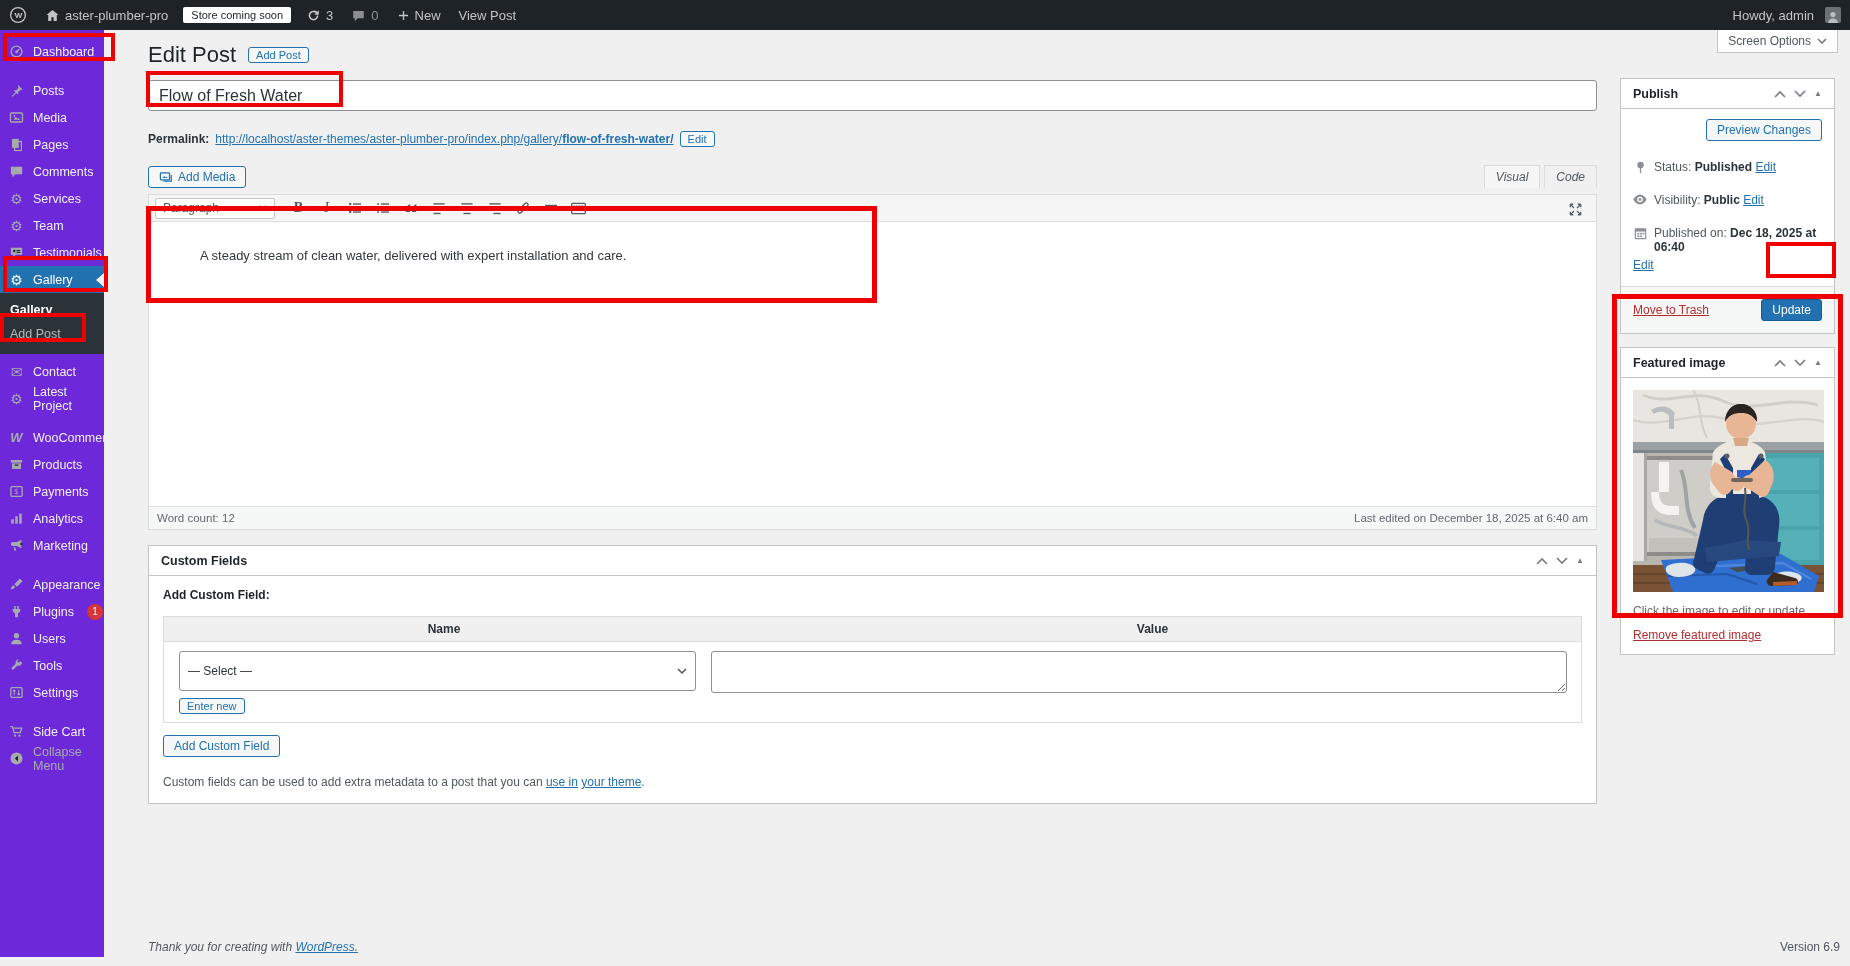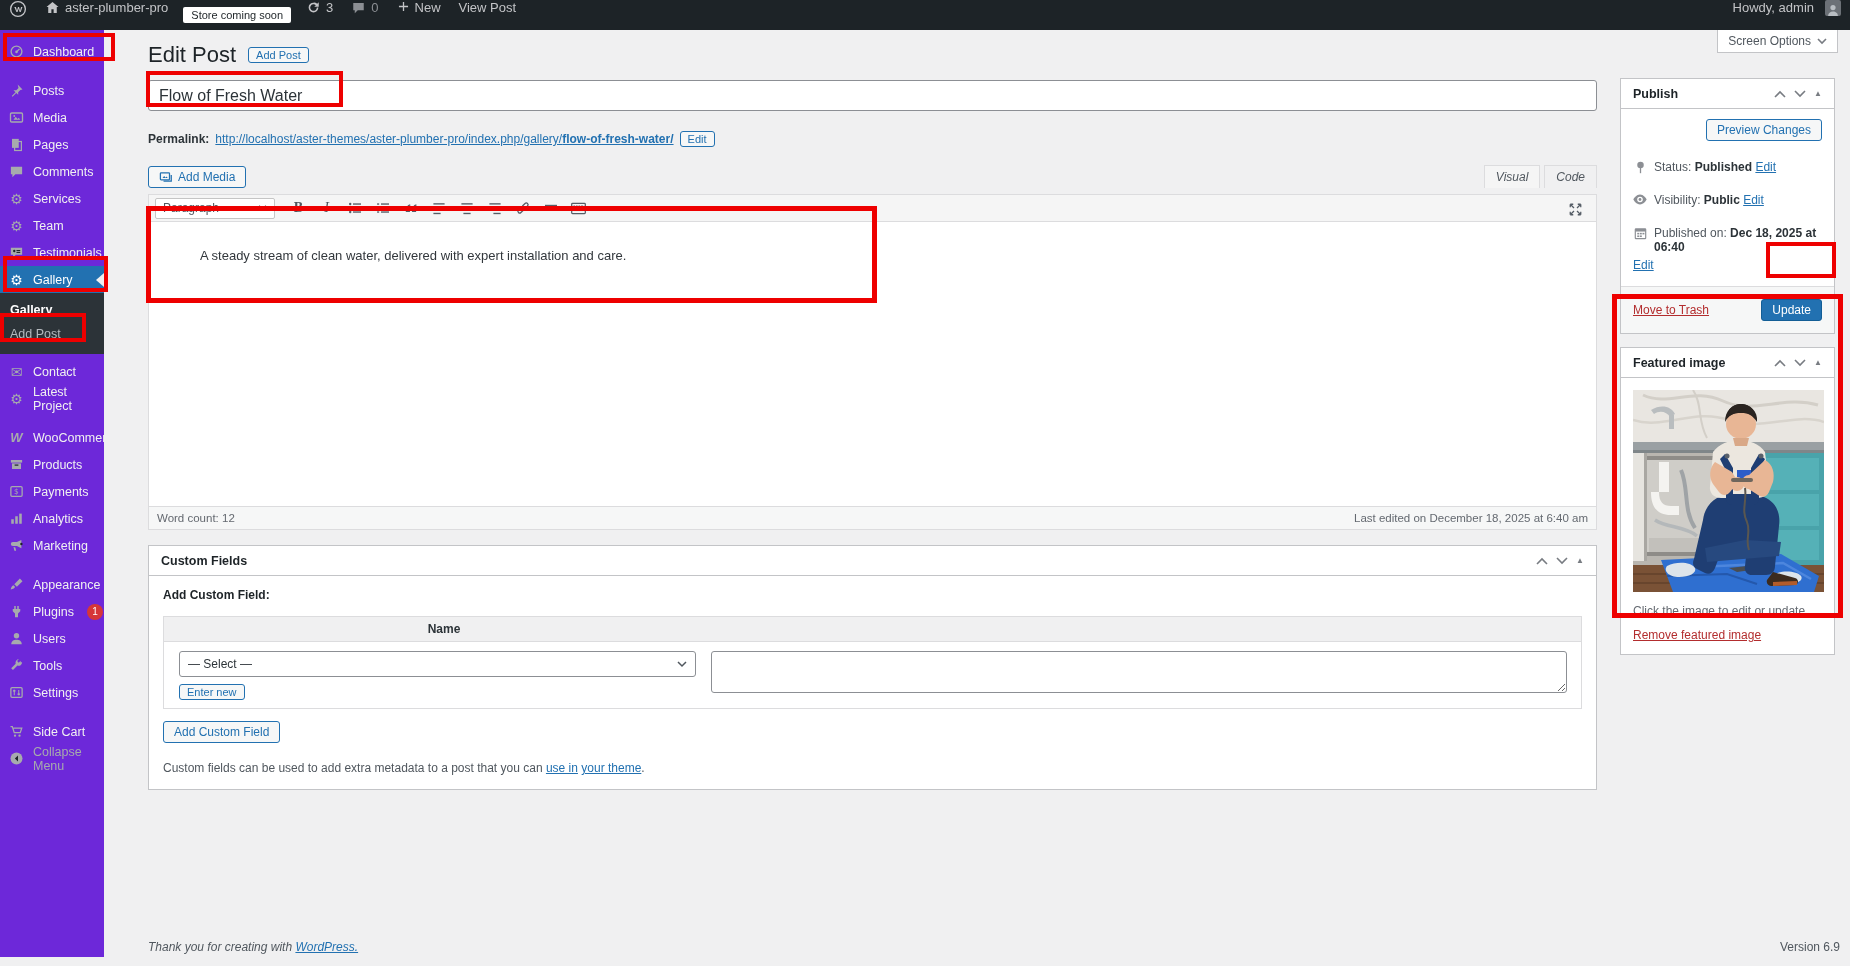--- a/index.html
+++ b/index.html
@@ -12,21 +12,21 @@
   }
   a { color:#2271b1; text-decoration:underline; cursor:pointer; }
   svg { display:block; }
 
   
   #adminbar {
     position:absolute; left:0; top:0; width:1850px; height:30px;
     background:#1d2327; color:#c3c4c7; display:flex; align-items:center;
     font-size:13px; z-index:30;
   }
-  .ab-item { display:flex; gap:5px; padding:0 9px; height:30px; cursor:pointer; white-space:nowrap; }
+  .ab-item { display:flex; align-items:center; gap:5px; padding:0 9px; height:30px; cursor:pointer; white-space:nowrap; }
   .ab-badge { background:#ffffff; color:#1d2327; font-size:11px; padding:2px 8px; border-radius:2px; margin:0 6px; }
   .ab-right { margin-left:auto; display:flex; align-items:center; }
   .ab-avatar { width:16px; height:16px; background:#6c7177; border-radius:2px; margin-left:6px; display:flex; align-items:flex-end; justify-content:center; overflow:hidden; }
   .ab-count-muted { color:#8c8f94; }
 
   
   #sidebar {
     position:absolute; left:0; top:30px; width:104px; height:927px;
     background:#6d28d9; color:#f0f0f1; z-index:20;
   }
@@ -121,21 +121,21 @@
   #customfields { margin-top:15px; }
   .cf-body { padding:10px 14px 14px 14px; }
   .cf-subtitle { font-weight:bold; font-size:12px; color:#1d2327; margin-top:2px; }
   .cf-table { margin-top:14px; border:1px solid #dcdcde; }
   .cf-thead { display:flex; background:#f0f0f1; border-bottom:1px solid #dcdcde; height:25px; align-items:center; font-weight:bold; font-size:12px; color:#2c3338; }
   .cf-th-name { width:560px; text-align:center; }
   .cf-th-value { flex:1; text-align:center; }
   .cf-row { display:flex; padding:9px 14px 8px 2px; }
   .cf-name-col { width:545px; padding-left:13px; }
   .cf-select {
-    width:517px; height:26px; border:1px solid #8c8f94; border-radius:3px; background:#fff;
+    width:517px; height:40px; border:1px solid #8c8f94; border-radius:3px; background:#fff;
     display:flex; align-items:center; justify-content:space-between; padding:4px 8px;
     font-size:12px; color:#2c3338; cursor:pointer;
   }
   .cf-enter-new { margin-top:7px; }
   .cf-value-col { flex:1; }
   .cf-textarea {
     width:100%; height:42px; border:1px solid #8c8f94; border-radius:3px; resize:both;
     font-family:"Liberation Sans","DejaVu Sans",sans-serif; font-size:12px; padding:4px 6px;
   }
   .cf-addbtn-row { margin-top:12px; }
@@ -574,20 +574,21 @@
             </svg>
           </span>
         <span class="toggle-tri">▲</span>
       </div>
     </div>
     <div class="cf-body">
       <div class="cf-subtitle">Add Custom Field:</div>
       <div class="cf-table">
         <div class="cf-thead">
           <span class="cf-th-name">Name</span>
+          <span class="cf-th-value">Value</span>
         </div>
         <div class="cf-row">
           <div class="cf-name-col">
             <div class="cf-select">
               <span>— Select —</span>
               <svg width="10" height="7" viewBox="0 0 10 7">
                   <path d="M1 1l4 4 4-4" fill="none" stroke="#50575e" stroke-width="1.5"></path>
                 </svg>
             </div>
             <div class="cf-enter-new">

